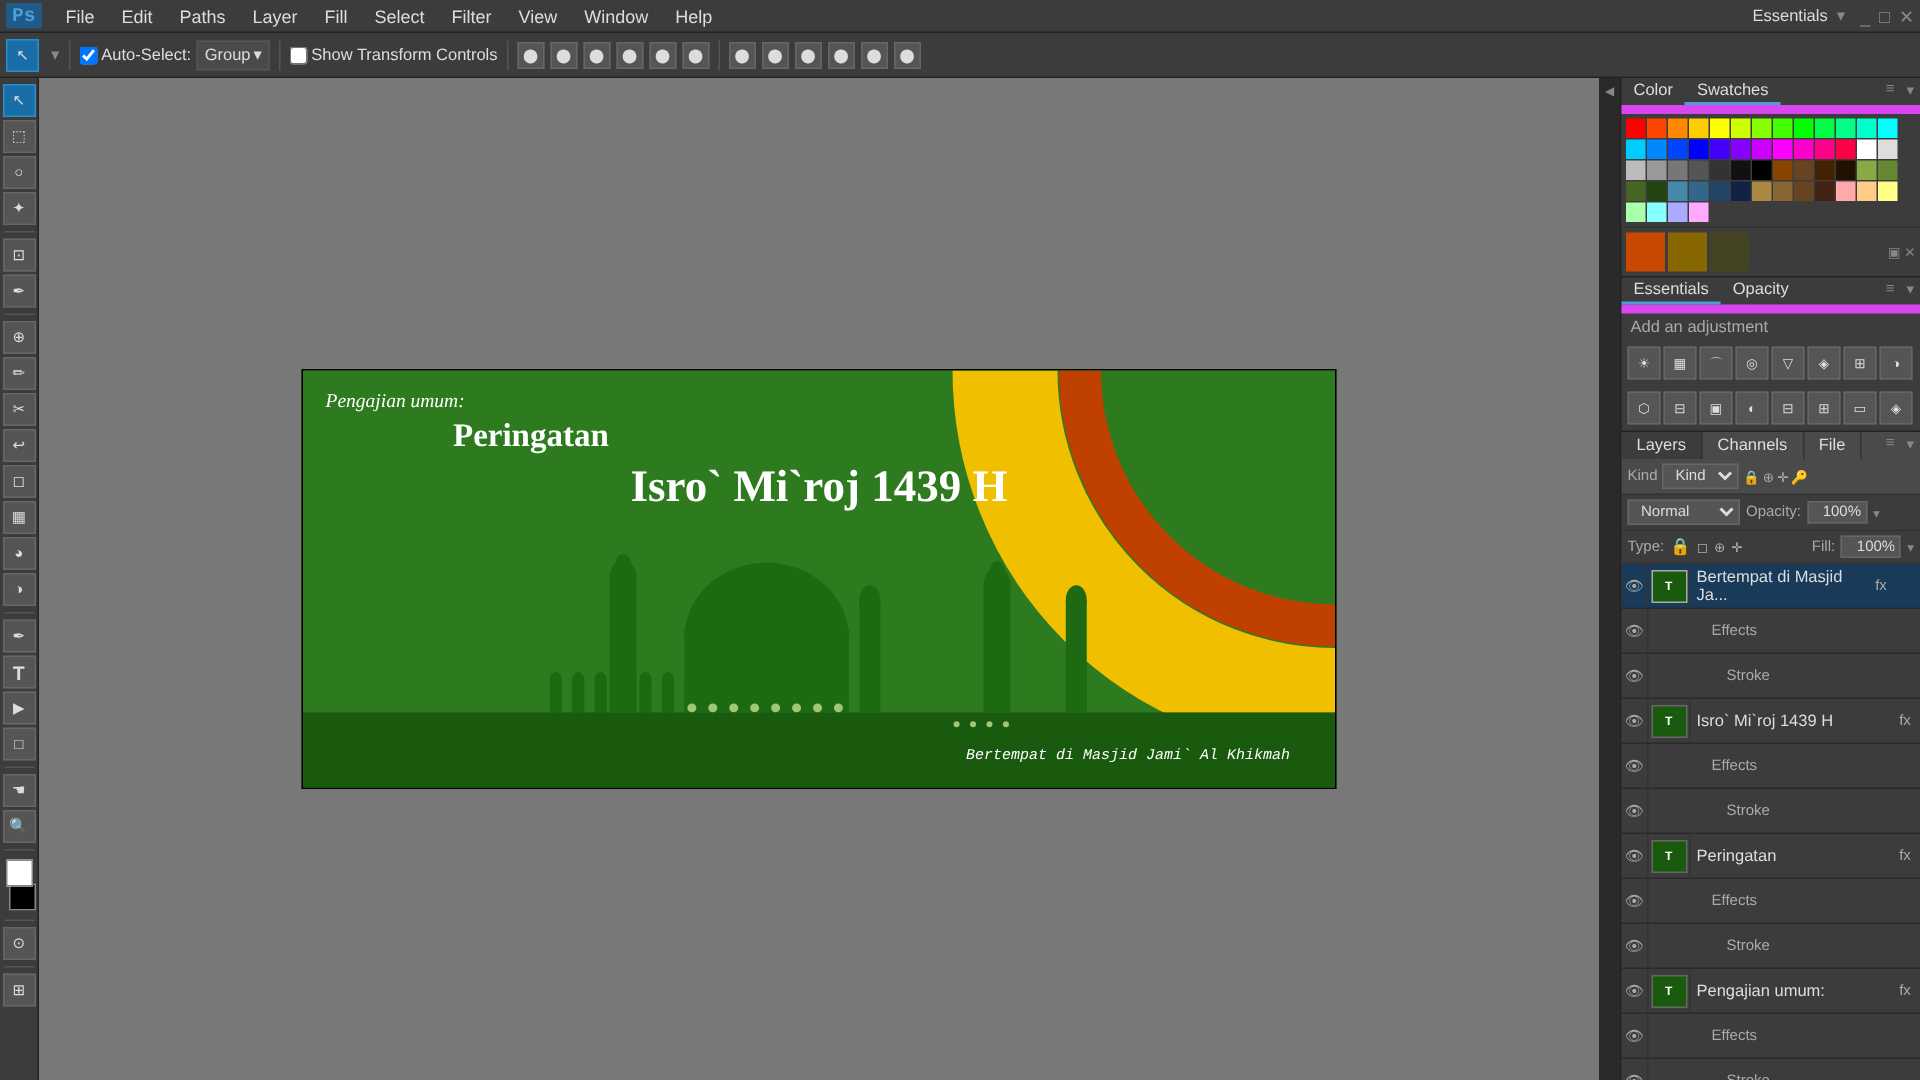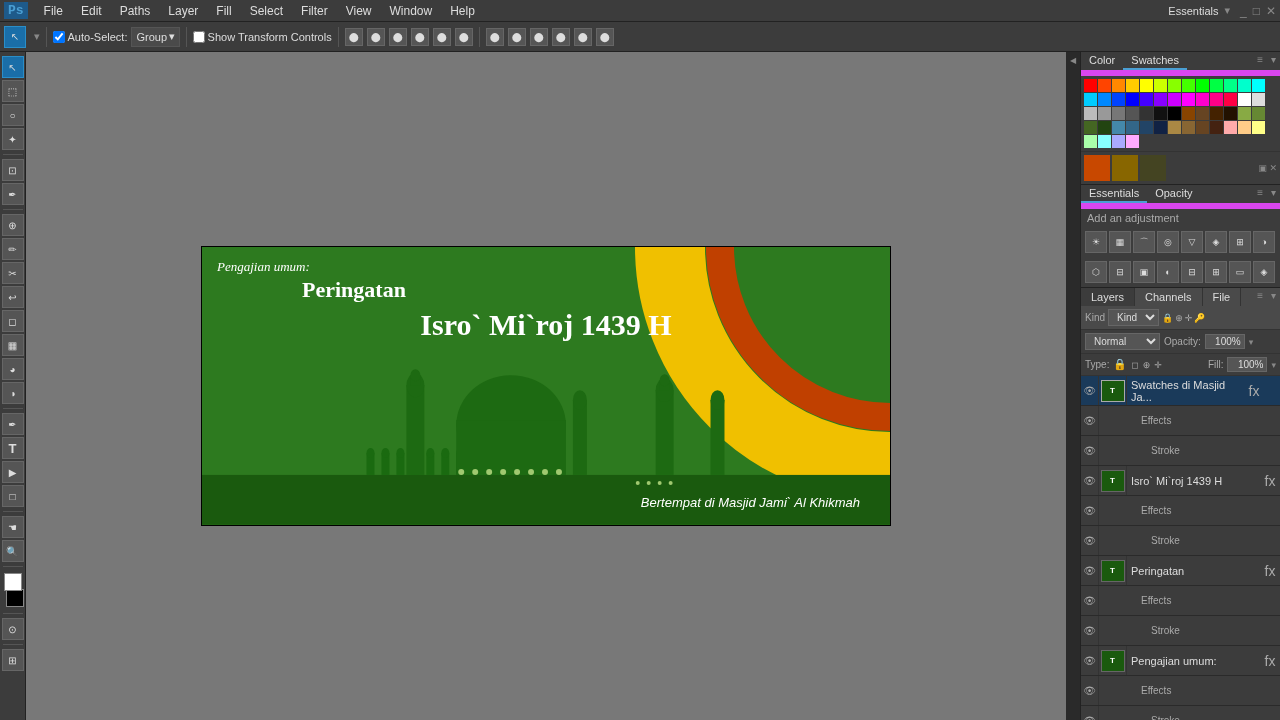--- a/index.html
+++ b/index.html
@@ -37,21 +37,21 @@
     
     #artwork { width: 690px; height: 280px; position: relative; background: #2d7a1f; border: 1px solid #000; overflow: hidden; }
     
     
     .banner-bg { position: absolute; inset: 0; background: #2d7a1f; }
     
     
     .banner-text-small { position: absolute; top: 12px; left: 15px; color: #fff; font-size: 13px; font-style: italic; font-family: Georgia, serif; }
     .banner-text-peringatan { position: absolute; top: 30px; left: 100px; color: #fff; font-size: 22px; font-family: 'Palatino Linotype', Georgia, serif; font-weight: bold; }
     .banner-text-main { position: absolute; top: 60px; left: 30px; right: 30px; color: #fff; font-size: 30px; font-family: 'Palatino Linotype', Georgia, serif; font-weight: bold; text-align: center; line-height: 1.2; }
-    .banner-text-location { position: absolute; bottom: 15px; right: 30px; color: #fff; font-size: 13px; font-style: italic; font-family: Liberation Sans, sans-serif; }
+    .banner-text-location { position: absolute; bottom: 15px; right: 30px; color: #fff; font-size: 10px; font-style: italic; font-family: Liberation Mono, monospace; }
     
     
     #status-bar { background: #3c3c3c; height: 20px; display: flex; align-items: center; padding: 0 8px; font-size: 11px; color: #bbb; border-top: 1px solid #222; gap: 10px; }
     #bottom-bar { background: #3c3c3c; height: 22px; display: flex; align-items: center; padding: 0 6px; font-size: 11px; color: #bbb; border-top: 1px solid #222; gap: 8px; }
     .bottom-tab { padding: 2px 8px; cursor: pointer; border-right: 1px solid #555; }
     .bottom-tab.active { color: #fff; }
     
     
     #right-panel { width: 200px; background: #3c3c3c; border-left: 1px solid #222; display: flex; flex-direction: column; }
     #right-inner { flex: 1; display: flex; flex-direction: column; }
@@ -81,21 +81,21 @@
     .lock-icon { font-size: 9px; color: #aaa; cursor: pointer; }
     .layers-list { flex: 1; overflow-y: auto; background: #3c3c3c; }
     .layer-item { display: flex; align-items: stretch; border-bottom: 1px solid #2a2a2a; min-height: 30px; cursor: pointer; }
     .layer-item.selected { background: #1a3a5a; }
     .layer-eye { width: 18px; display: flex; align-items: center; justify-content: center; font-size: 10px; color: #aaa; cursor: pointer; border-right: 1px solid #333; }
     .layer-thumb { width: 28px; display: flex; align-items: center; justify-content: center; border-right: 1px solid #333; }
     .layer-thumb-img { width: 24px; height: 22px; background: #555; border: 1px solid #666; }
     .layer-content { flex: 1; padding: 2px 4px; display: flex; flex-direction: column; justify-content: center; }
     .layer-name { font-size: 11px; color: #ddd; }
     .layer-sub { font-size: 10px; color: #aaa; padding-left: 10px; }
-    .layer-fx { width: 20px; display: flex; align-items: center; justify-content: center; font-size: 14px; color: #aaa; }
+    .layer-fx { width: 20px; display: flex; align-items: center; justify-content: center; font-size: 10px; color: #aaa; }
     .layer-chain { width: 16px; display: flex; align-items: center; justify-content: center; }
     
     
     #side-collapse { width: 14px; background: #2a2a2a; display: flex; align-items: flex-start; justify-content: center; padding-top: 4px; cursor: pointer; }
     
     
     ::-webkit-scrollbar { width: 8px; height: 8px; }
     ::-webkit-scrollbar-track { background: #2a2a2a; }
     ::-webkit-scrollbar-thumb { background: #555; border-radius: 2px; }
 
@@ -470,21 +470,21 @@
         </div>
 
         <div class="layers-list">
 
           <div class="layer-item selected">
             <div class="layer-eye">👁</div>
             <div class="layer-thumb">
               <div class="layer-thumb-img" style="background:#1a5a0e;border-color:#aaa;display:flex;align-items:center;justify-content:center;font-size:8px;color:#fff;font-weight:bold;">T</div>
             </div>
             <div class="layer-content">
-              <div class="layer-name">Swatches di Masjid Ja...</div>
+              <div class="layer-name">Bertempat di Masjid Ja...</div>
             </div>
             <div class="layer-fx">fx</div>
             <div class="layer-chain"></div>
           </div>
           <div class="layer-item">
             <div class="layer-eye">👁</div>
             <div style="width:28px;"></div>
             <div class="layer-content">
               <div class="layer-sub">Effects</div>
             </div>

